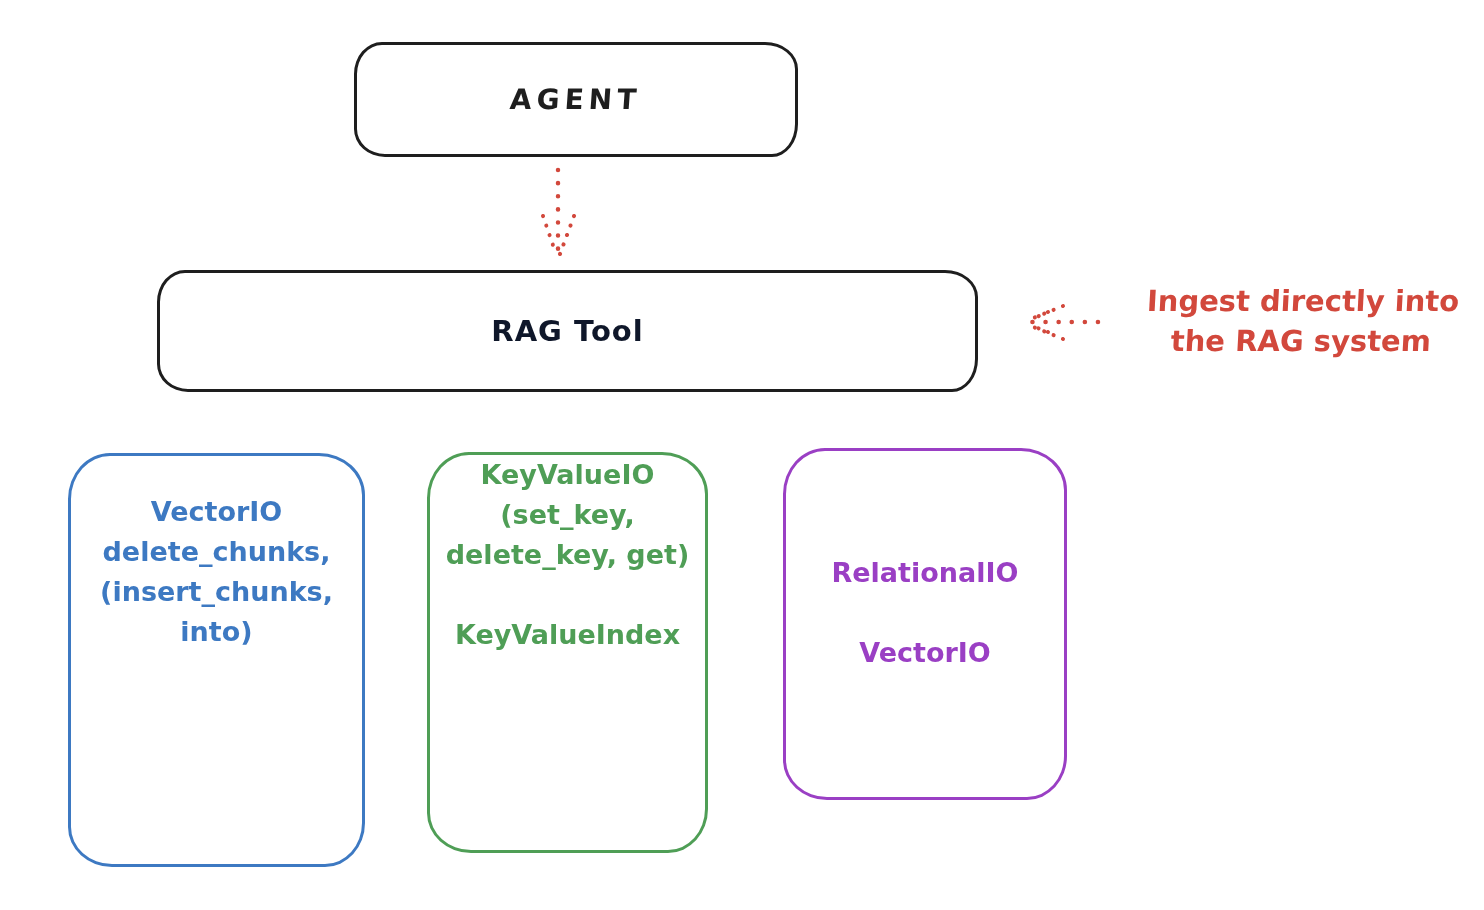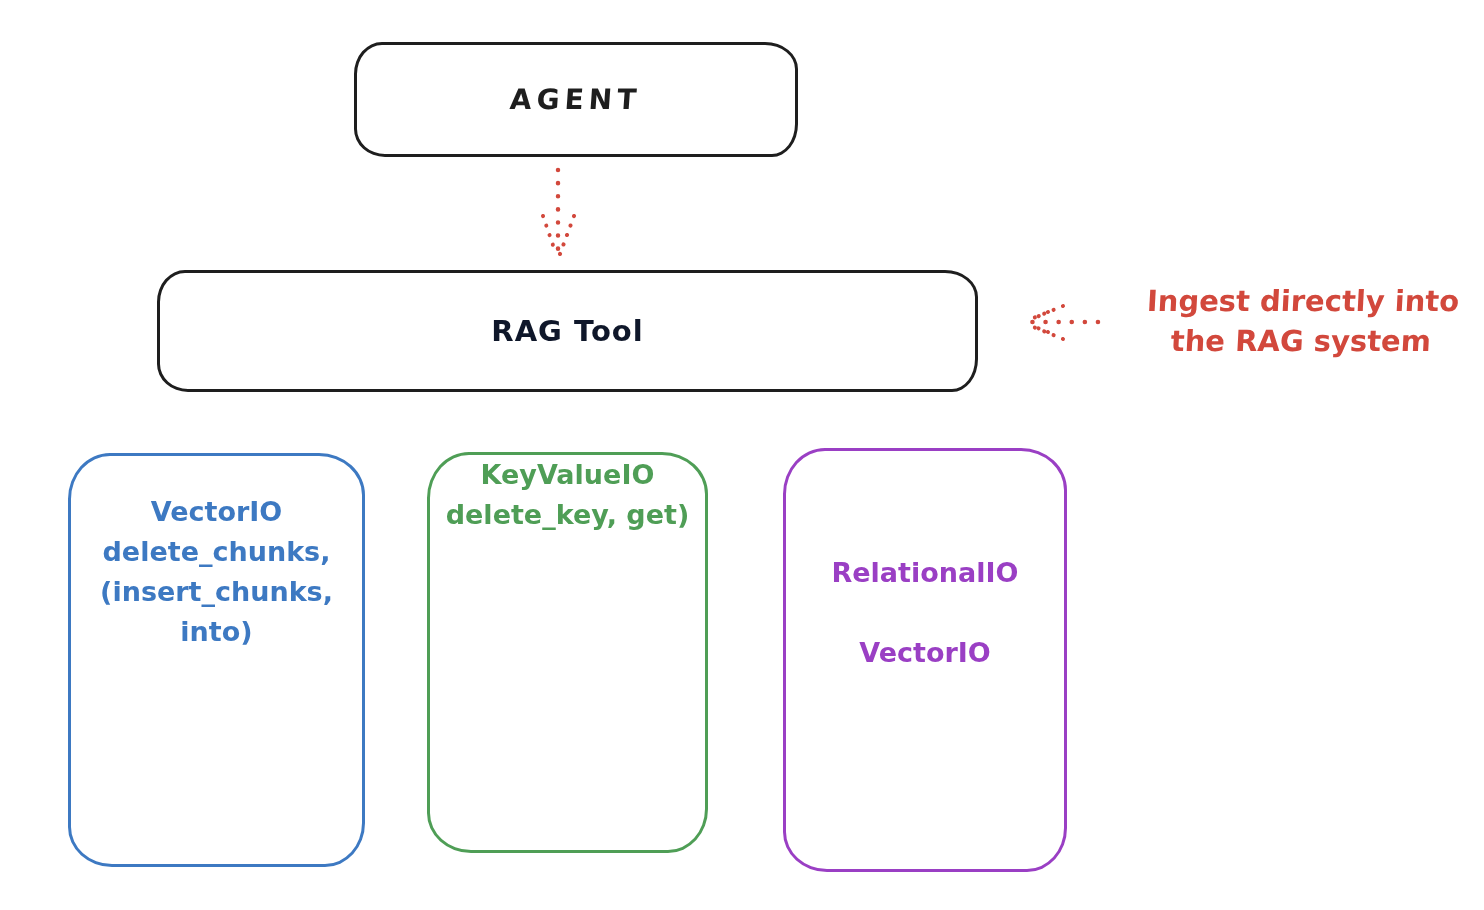--- a/index.html
+++ b/index.html
@@ -44,21 +44,21 @@
   .provider {
     border-width: 3.25px;
     border-radius: 42px 46px 40px 44px / 46px 42px 44px 40px;
     display: flex;
     flex-direction: column;
     align-items: center;
     text-align: center;
   }
   .provider-vector     { left: 68px;  top: 453px; width: 297px; height: 414px; padding-top: 36px; }
   .provider-keyvalue   { left: 427px; top: 452px; width: 281px; height: 401px; }
-  .provider-relational { left: 783px; top: 448px; width: 284px; height: 424px; padding-top: 102px; }
+  .provider-relational { left: 783px; top: 448px; width: 284px; height: 352px; padding-top: 102px; }
   .provider-title {
     font-size: 27px;
     font-weight: 600;
     line-height: 40px;
   }
   .provider-index {
     font-size: 27px;
     font-weight: 600;
     line-height: 40px;
     margin-top: 40px;
@@ -133,22 +133,24 @@
       <div>VectorIO</div>
       <div>delete_chunks,</div>
       <div>(insert_chunks,</div>
       <div>into)</div>
     </div>
   </div>
 
   <div class="box provider provider-keyvalue" style="border-color: rgb(79, 158, 86); color: rgb(79, 158, 86);">
     <div class="provider-title">
       <div>KeyValueIO</div>
+      <div>(set_key,</div>
       <div>delete_key, get)</div>
     </div>
+    <div class="provider-index">KeyValueIndex</div>
   </div>
 
   <div class="box provider provider-relational" style="border-color: rgb(154, 63, 196); color: rgb(154, 63, 196);">
     <div class="provider-title">
       <div>RelationalIO</div>
     </div>
     <div class="provider-index">VectorIO</div>
   </div>
 
 </div>

